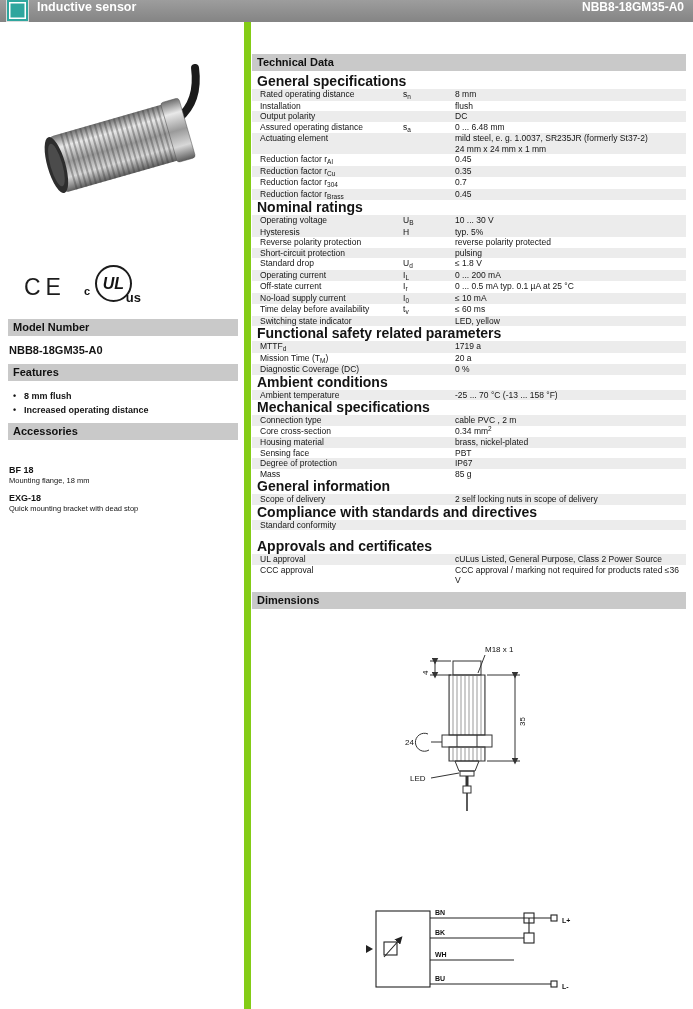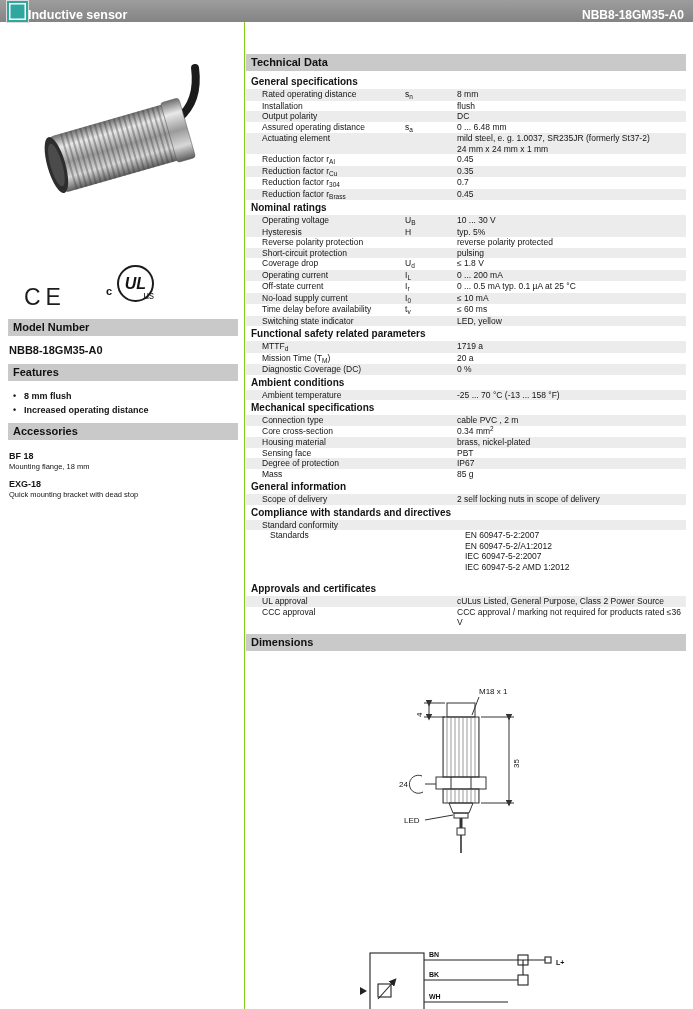--- a/index.html
+++ b/index.html
@@ -1,55 +1,55 @@
 <!DOCTYPE html>
 <html><head>
 <meta charset="utf-8">
 <style>
   html,body{margin:0;padding:0}
   body{
     width:693px;height:1009px;overflow:hidden;background:#fff;
     font-family:"Liberation Sans",sans-serif;color:#141414;
   }
   
-  .topbar{height:22px;background:linear-gradient(#9d9d9d,#848484);display:flex;align-items:flex-end;padding:0 7px;}
+  .topbar{height:22px;background:linear-gradient(#9d9d9d,#848484);display:flex;align-items:flex-start;padding:0 7px;gap:9px}
   .logo{width:17px;height:17px;background:#2fa69e;border:2px solid #2fa69e;box-shadow:inset 0 0 0 1.5px #fff, 0 0 0 1px #dcdcdc;flex:none}
   .tb-title{flex:1;color:#fff;font-weight:bold;font-size:12.5px}
   .tb-model{color:#fff;font-weight:bold;font-size:12px;padding-right:2px}
 
   .content{display:flex;height:987px}
   .leftcol{width:230px;flex:none;padding:0 6px 0 8px}
-  .rightcol{flex:1;border-left:1px solid #84cc16;min-width:0;padding:0 7px 0 1px}
+  .rightcol{flex:1;border-left:7px solid #84cc16;min-width:0;padding:0 7px 0 1px}
 
   .gray-bar{background:#c9c9c9;color:#111;font-weight:bold;font-size:11px;line-height:17px;height:17px;padding:0 5px;overflow:hidden;white-space:nowrap}
   .mt32{margin-top:32px}.mt16{margin-top:8px}.mt6{margin-top:6px}
 
   
   .photo{margin:33px auto 0;width:205px;height:178px}
-  .marks{display:flex;align-items:flex-end;gap:40px;margin:30px 0 0 16px;height:48px}
+  .marks{display:flex;align-items:center;gap:18px;margin:30px 0 0 16px;height:48px}
   .ce{font-size:23px;letter-spacing:5px;color:#1c1c1c}
   .ulwrap{position:relative;width:60px;height:48px;display:inline-block}
   .ul-circle{position:absolute;left:11px;top:2px;width:33px;height:33px;border:2.5px solid #1c1c1c;border-radius:50%;display:flex;align-items:center;justify-content:center}
   .ul-circle i{font-style:italic;font-weight:bold;font-size:16px}
   .ul-c{position:absolute;left:0;top:22px;font-size:11px;font-weight:bold}
-  .ul-us{position:absolute;right:12px;top:27px;font-size:10px;font-weight:normal}
+  .ul-us{position:absolute;right:3px;top:27px;font-size:13px;font-weight:bold}
   .model-text{font-weight:bold;font-size:11px;margin:8px 0 0 1px}
   .features{list-style:none;margin:8px 0 0 5px;padding:0}
   .features li{font-weight:bold;font-size:9px;line-height:14px;padding-left:11px;position:relative}
   .features li::before{content:"\2022";position:absolute;left:0}
-  .acc-list{margin:10px 0 0 1px}
+  .acc-list{margin:24px 0 0 1px}
   .acc-name{font-weight:bold;font-size:9px;line-height:12px}
   .acc-desc{font-size:7.5px;line-height:10px;margin-bottom:6px}
 
   
   .ttable{margin-top:3px}
-  .t-section{font-weight:bold;font-size:10px;line-height:11px;padding:2px 0 0 5px;height:13px;white-space:nowrap}
+  .t-section{font-weight:bold;font-size:14px;line-height:11px;padding:2px 0 0 5px;height:13px;white-space:nowrap}
   .t-row{display:flex;font-size:8.5px;line-height:10.5px;min-height:10.5px}
   .t-row.shade{background:#ececec}
-  .t-label{flex:none;width:143px;padding-left:16px;white-space:nowrap;overflow:hidden}
+  .t-label{flex:none;width:143px;padding-left:8px;white-space:nowrap;overflow:hidden}
   .t-label.ind1{padding-left:24px}
   .t-sym{flex:none;width:52px}
   .t-val{flex:1;white-space:pre-line}
   .t-gap{height:9px}
   sub{font-size:6.5px;vertical-align:baseline;position:relative;top:2px}
   sup{font-size:6.5px;vertical-align:baseline;position:relative;top:-3px}
 
   
   .dims{height:250px}
   .dims svg{display:block;margin:30px auto 0}
@@ -192,21 +192,21 @@
             <div class="t-label">Reverse polarity protection</div>
             <div class="t-sym"></div>
             <div class="t-val">reverse polarity protected</div>
           </div>
           <div class="t-row shade">
             <div class="t-label">Short-circuit protection</div>
             <div class="t-sym"></div>
             <div class="t-val">pulsing</div>
           </div>
           <div class="t-row">
-            <div class="t-label">Coverage drop</div>
+            <div class="t-label">Standard drop</div>
             <div class="t-sym">U<sub>d</sub></div>
             <div class="t-val">≤ 1.8 V</div>
           </div>
           <div class="t-row shade">
             <div class="t-label">Operating current</div>
             <div class="t-sym">I<sub>L</sub></div>
             <div class="t-val">0 ... 200 mA</div>
           </div>
           <div class="t-row">
             <div class="t-label">Off-state current</div>
@@ -285,28 +285,20 @@
           <div class="t-row shade">
             <div class="t-label">Scope of delivery</div>
             <div class="t-sym"></div>
             <div class="t-val">2 self locking nuts in scope of delivery</div>
           </div>
           <div class="t-section">Compliance with standards and directives</div>
           <div class="t-row shade">
             <div class="t-label">Standard conformity</div>
             <div class="t-sym"></div>
             <div class="t-val"></div>
-          </div>
-          <div class="t-row">
-            <div class="t-label ind1">Standards</div>
-            <div class="t-sym"></div>
-            <div class="t-val">EN 60947-5-2:2007
-EN 60947-5-2/A1:2012
-IEC 60947-5-2:2007
-IEC 60947-5-2 AMD 1:2012</div>
           </div>
           <div class="t-gap"></div>
           <div class="t-section">Approvals and certificates</div>
           <div class="t-row shade">
             <div class="t-label">UL approval</div>
             <div class="t-sym"></div>
             <div class="t-val">cULus Listed, General Purpose, Class 2 Power Source</div>
           </div>
           <div class="t-row">
             <div class="t-label">CCC approval</div>

